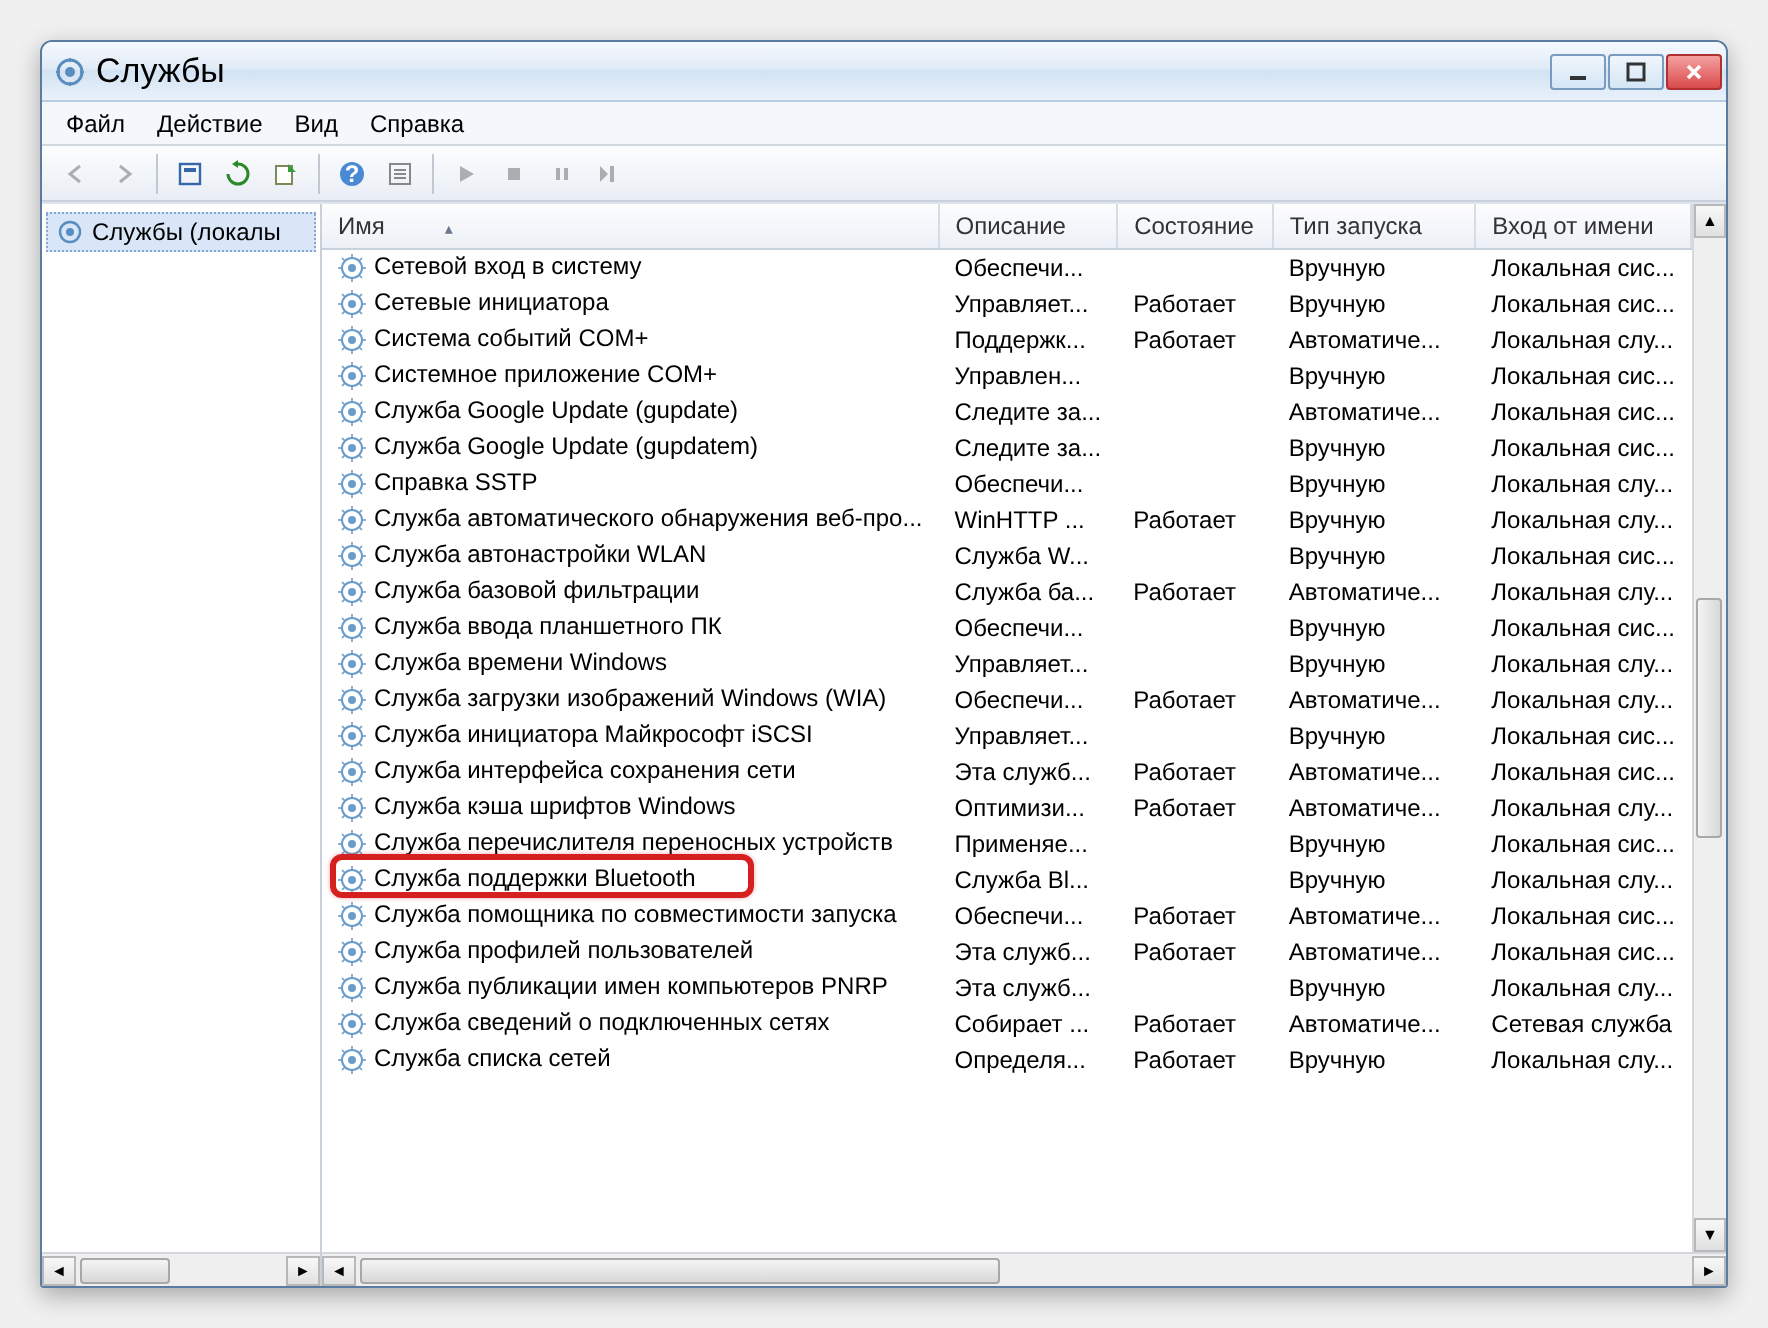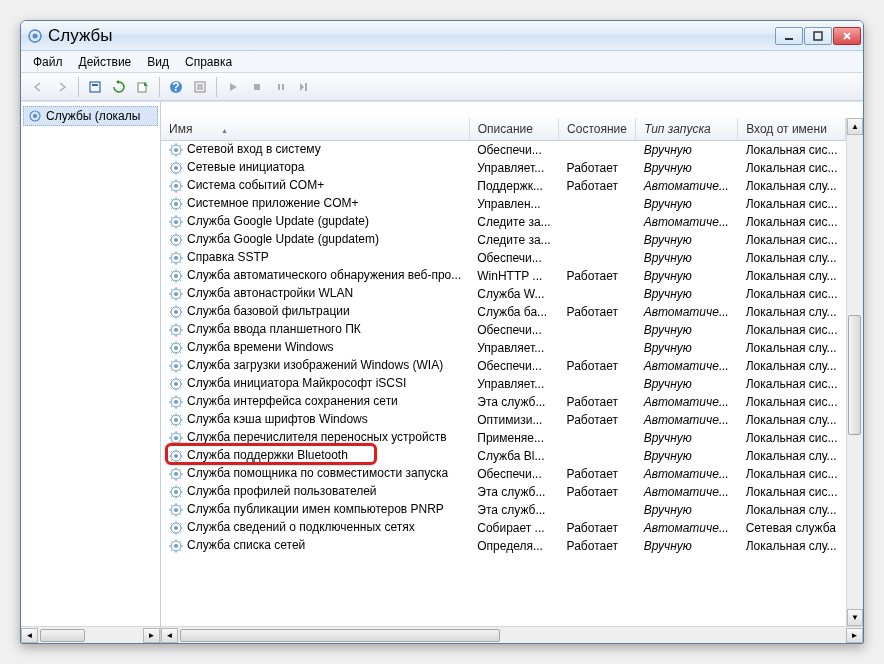--- a/index.html
+++ b/index.html
@@ -19,37 +19,37 @@
 .tool-sep { width: 1px; height: 20px; background: #c0c8d4; margin: 0 3px; }
 .content { flex: 1; display: flex; border-top: 1px solid #e0e4ea; overflow: hidden; }
 .tree-pane { width: 140px; background: #fff; border-right: 1px solid #c8d0da; display: flex; flex-direction: column; }
 .tree-body { flex: 1; padding: 4px 2px; overflow: hidden; }
 .tree-node { display: flex; align-items: center; gap: 4px; padding: 2px 4px; white-space: nowrap; overflow: hidden; }
 .tree-node.selected { background: #d8e6f7; border: 1px dotted #8aa8cc; }
 .hscroll { height: 17px; background: #f0f0f0; border-top: 1px solid #d4d8de; display: flex; align-items: center; }
 .hscroll .arrow { width: 17px; height: 15px; background: linear-gradient(#f8f8f8,#e0e0e0); border: 1px solid #b8b8b8; display: flex; align-items: center; justify-content: center; font-size: 8px; cursor: pointer; }
 .hscroll .track { flex: 1; height: 15px; background: #efefef; position: relative; }
 .hscroll .thumb { position: absolute; height: 13px; top: 1px; background: linear-gradient(#f4f4f4,#d8d8d8); border: 1px solid #a8a8a8; border-radius: 2px; }
-.list-pane { flex: 1; display: flex; flex-direction: column; background: #fff; overflow: hidden; margin-top: 16px; }
+.list-pane { flex: 1; display: flex; flex-direction: column; background: #fff; overflow: hidden; }
 .list-wrap { flex: 1; display: flex; overflow: hidden; }
 .list-table-wrap { flex: 1; overflow: hidden; }
 .list-table { width: 100%; border-collapse: collapse; }
 .list-table thead th { text-align: left; font-weight: normal; background: linear-gradient(to bottom,#fdfdfe,#ecf0f6); border-right: 1px solid #d6dce5; border-bottom: 1px solid #c8d0dc; padding: 4px 8px; color: #333; position: sticky; top: 0; white-space: nowrap; }
 .list-table thead th .sort { font-size: 8px; color: #6a7a90; margin-left: 30px; }
 .list-table tbody td { padding: 1px 8px; white-space: nowrap; overflow: hidden; color: #000; height: 18px; vertical-align: middle; }
 .row-icon { width: 14px; height: 14px; display: inline-block; margin-right: 4px; vertical-align: middle; }
 .vscroll { width: 17px; background: #f0f0f0; border-left: 1px solid #d4d8de; display: flex; flex-direction: column; }
 .vscroll .arrow { height: 17px; background: linear-gradient(#f8f8f8,#e0e0e0); border: 1px solid #b8b8b8; display: flex; align-items: center; justify-content: center; font-size: 8px; cursor: pointer; }
 .vscroll .track { flex: 1; background: #efefef; position: relative; }
 .vscroll .thumb { position: absolute; width: 13px; left: 1px; background: linear-gradient(to right,#f4f4f4,#d8d8d8); border: 1px solid #a8a8a8; border-radius: 2px; }
 .highlight-box { position: absolute; border: 3px solid #d62020; border-radius: 6px; pointer-events: none; box-shadow: 0 0 2px rgba(214,32,32,0.4); }
 .col-name { width: 298px; }
 .col-desc { width: 82px; }
 .col-state { width: 78px; }
-.col-start { width: 104px; font-style: italic; }
+.col-start { width: 104px; }
 .col-logon { width: auto; }
 </style>
 </head>
 <body>
 
 <div class="window">
   <div class="titlebar">
     <span class="title-icon">
       <svg viewBox="0 0 16 16">
           <circle cx="8" cy="8" r="6" fill="none" stroke="#5a8cc0" stroke-width="1.5"></circle>

